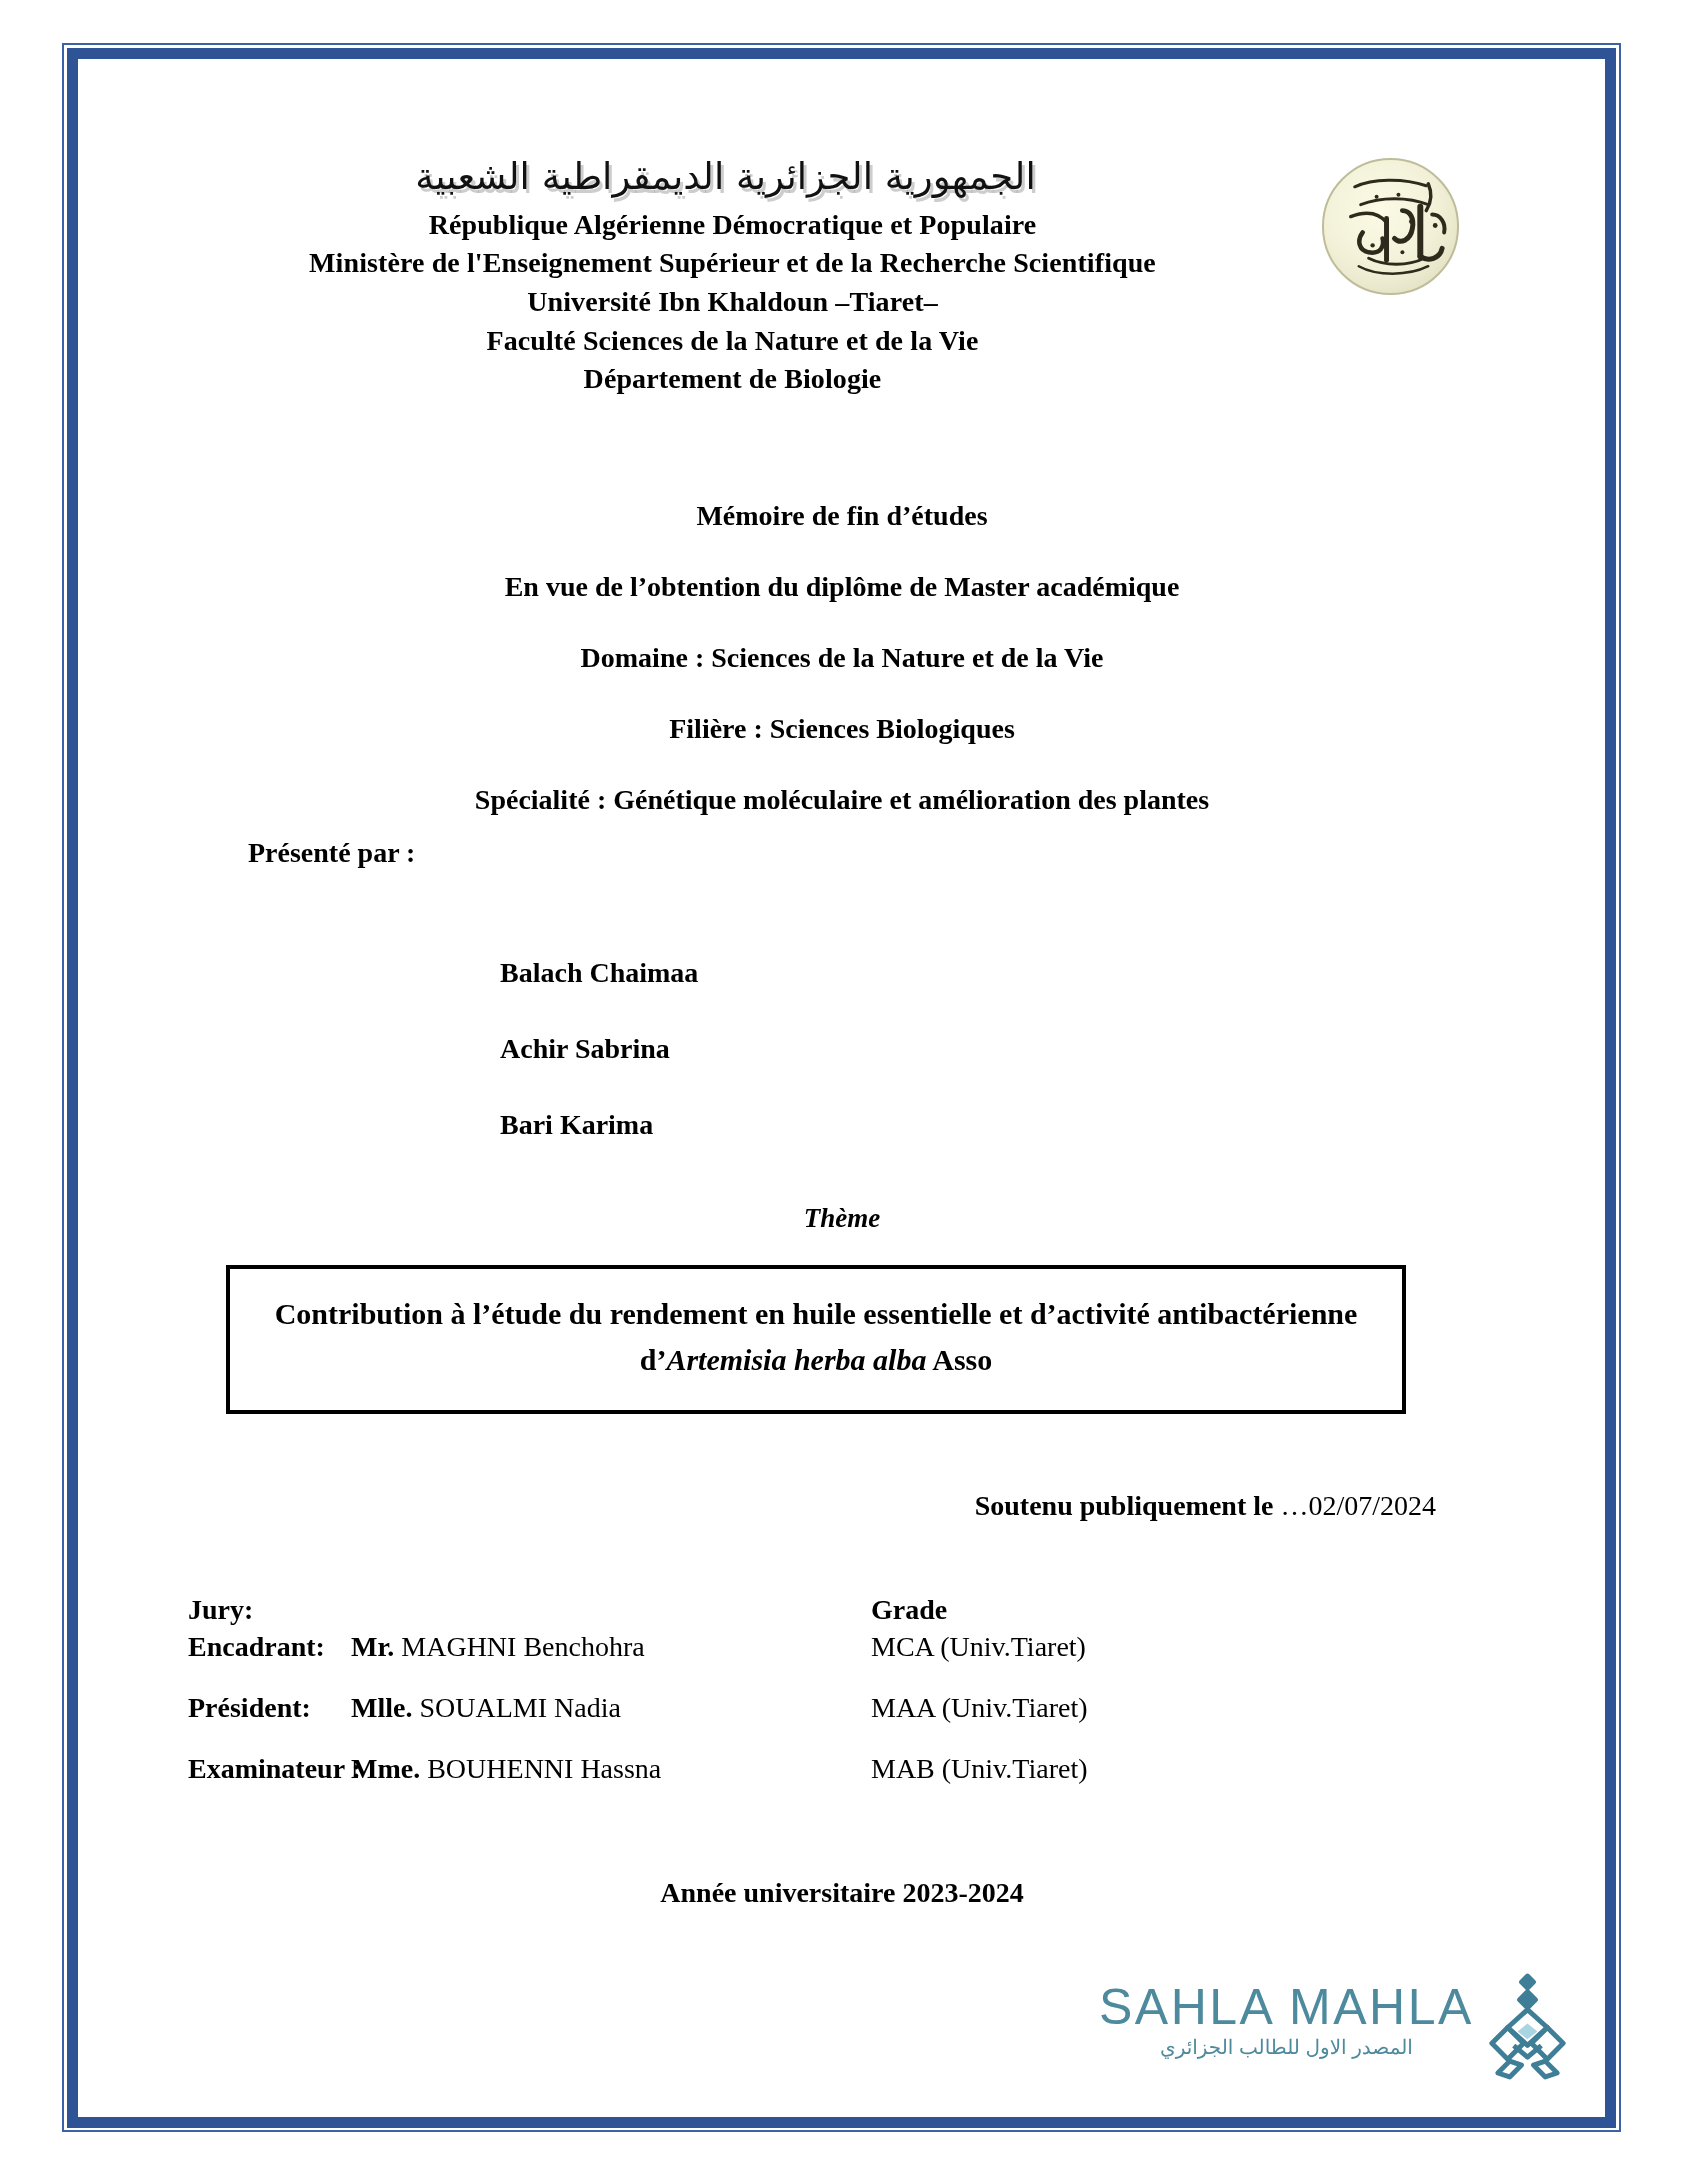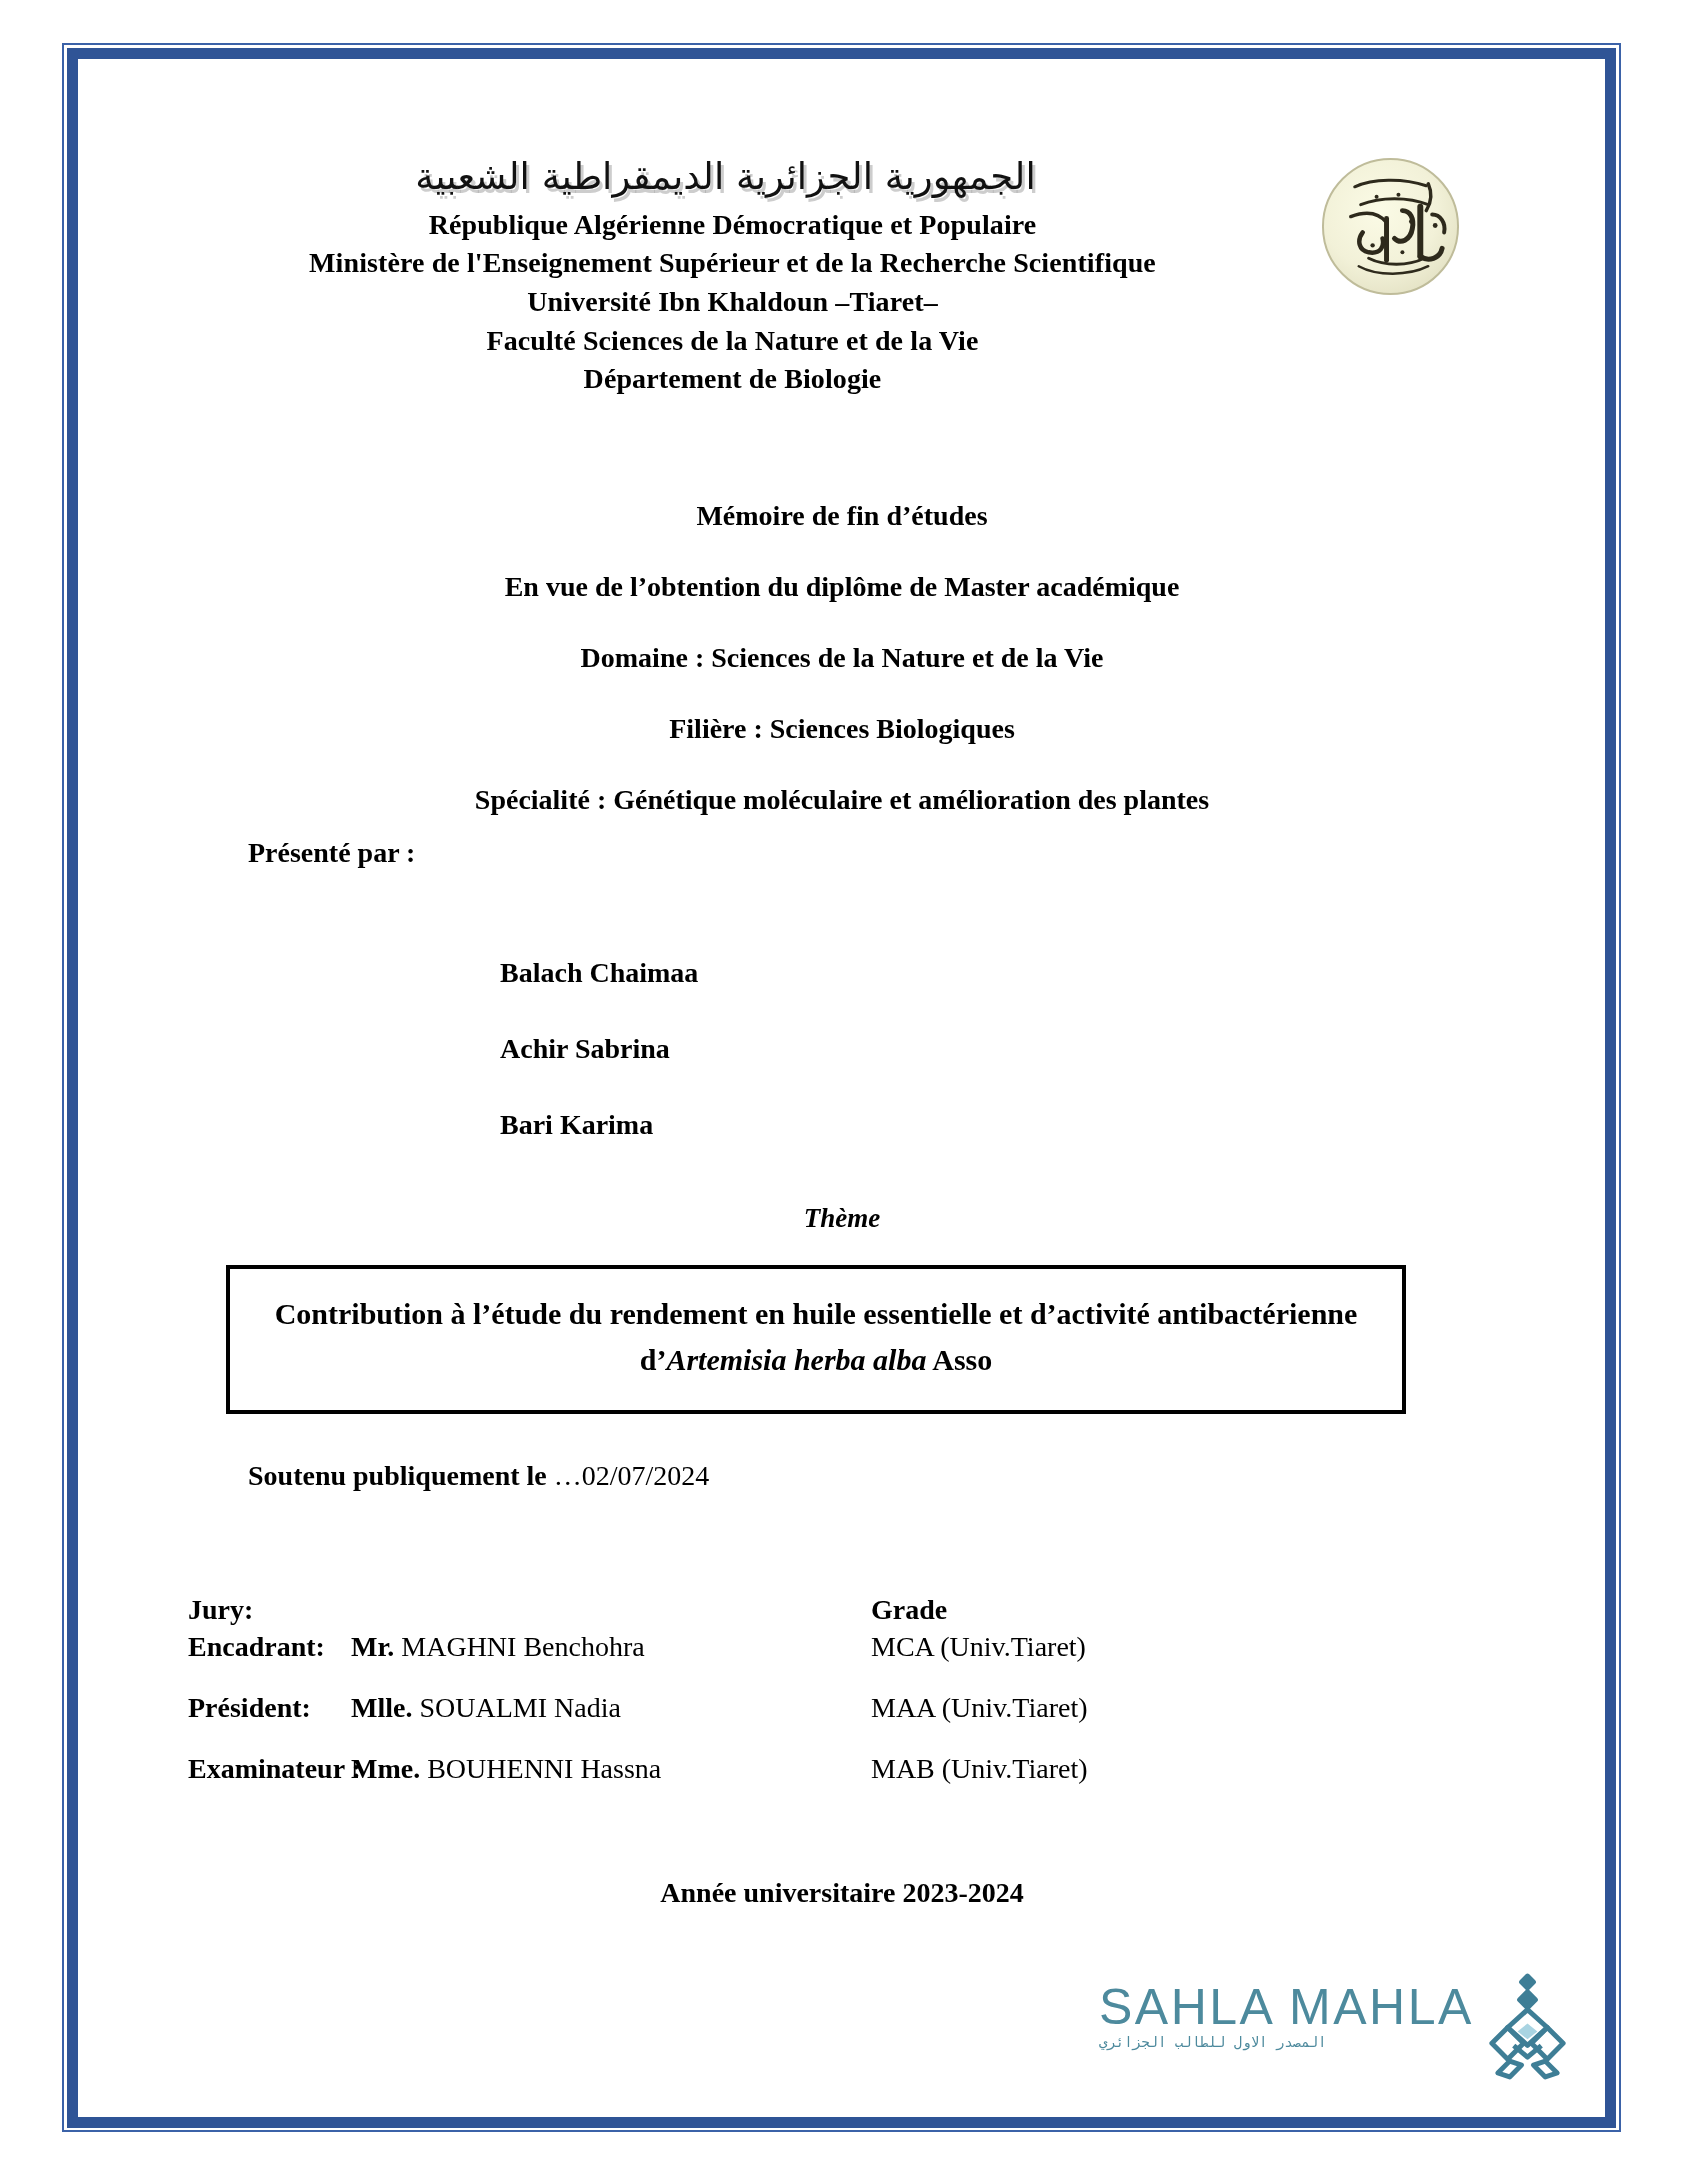--- a/index.html
+++ b/index.html
@@ -159,23 +159,23 @@
     line-height: 1.52;
     padding: 0 22px;
     margin-top: -6px;
   }
   .theme-title .sci { font-style: italic; }
 
   
   .defense {
     position: absolute;
     left: 248px;
-    top: 1460px;
-    width: 1188px;
-    text-align: left;
+    top: 1490px;
+    width: 1188px;
+    text-align: right;
     font-size: 28px;
   }
   .defense .lbl { font-weight: bold; }
   .defense .dt  { font-weight: normal; }
 
   
   .jury {
     position: absolute;
     left: 188px;
     top: 1594px;
@@ -239,25 +239,25 @@
   .wm-name {
     font-family: "Liberation Sans", "DejaVu Sans", sans-serif;
     font-size: 50px;
     font-weight: 400;
     letter-spacing: 2.5px;
     color: #4D8A9D;
     line-height: 1;
     white-space: nowrap;
   }
   .wm-sub {
-    font-family: Liberation Mono, monospace;
-    font-size: 14px;
+    font-family: Liberation Sans, sans-serif;
+    font-size: 20px;
     color: #4D8A9D;
     direction: rtl;
-    text-align: left;
+    text-align: center;
     line-height: 1.25;
     margin-top: 3px;
     white-space: nowrap;
   }
   .wm-ornament {
     margin-left: 6px;
     margin-top: -10px;
   }
   .wm-ornament svg { display: block; width: 95px; height: 111px; }
 </style>

